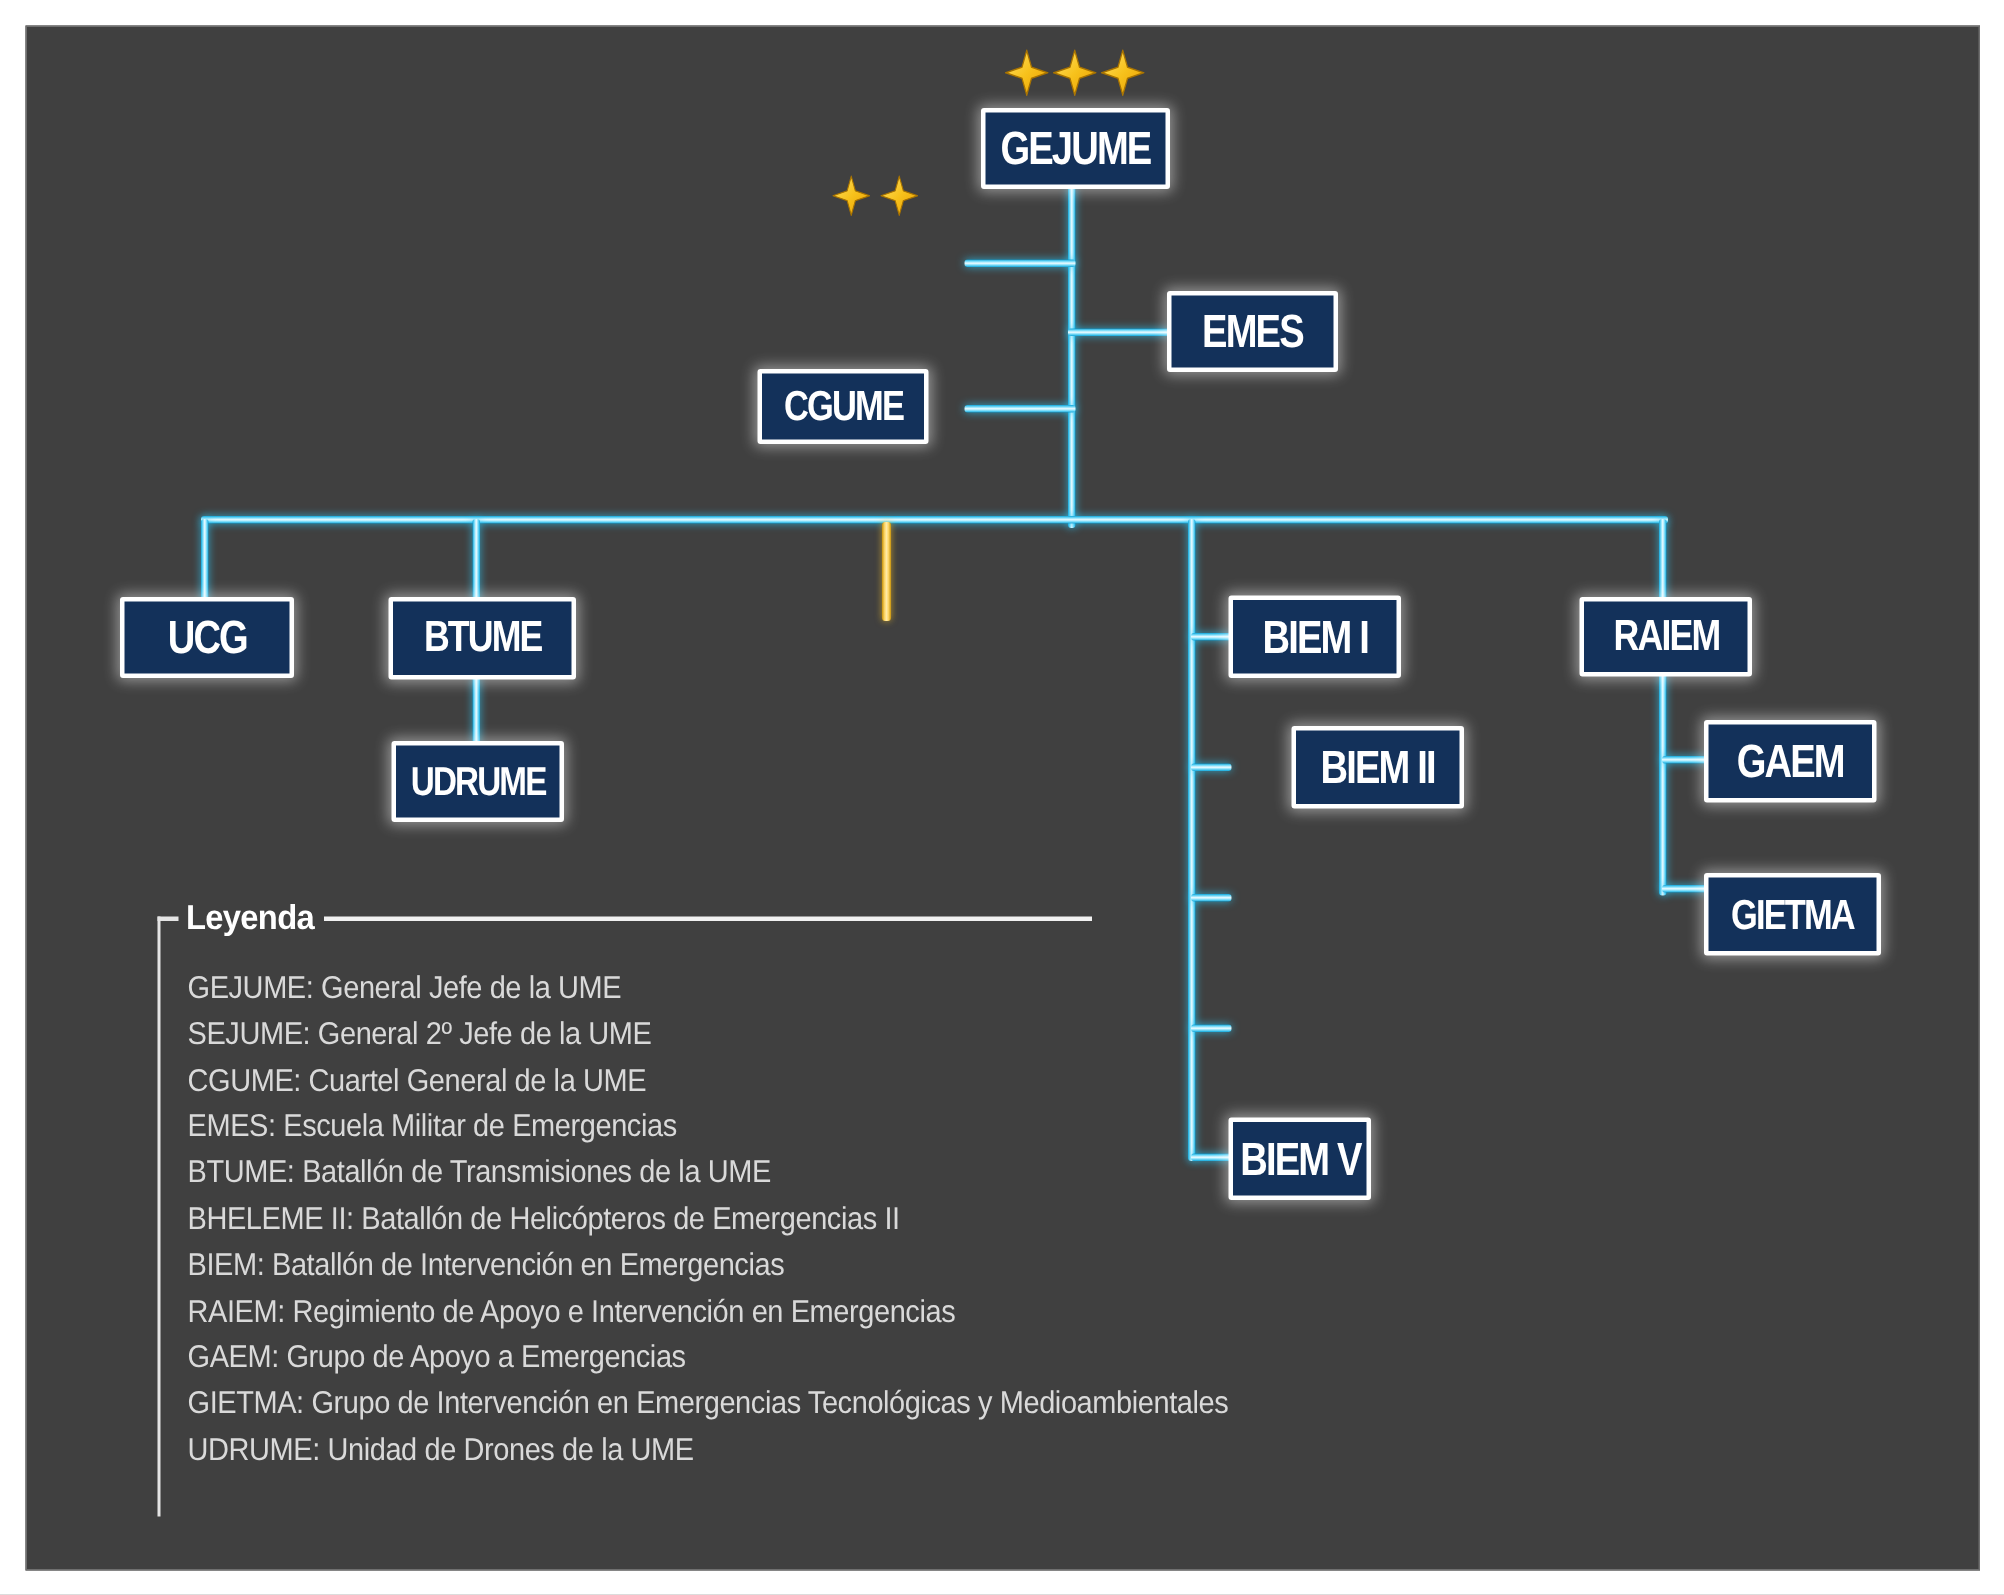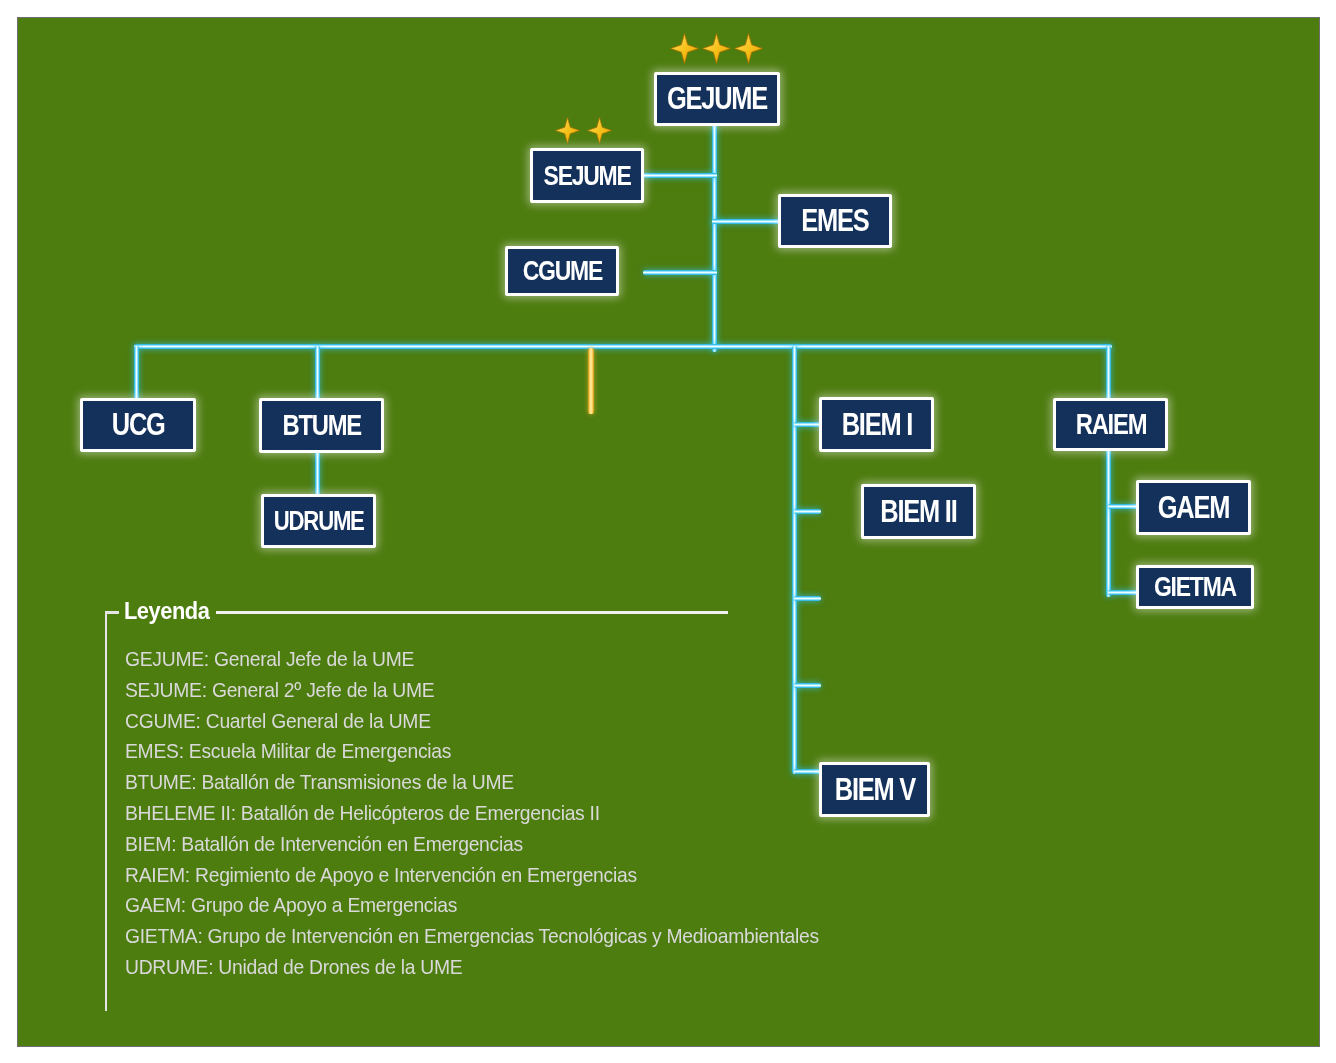--- a/index.html
+++ b/index.html
@@ -1,19 +1,19 @@
 <!DOCTYPE html>
 <html><head>
 <meta charset="utf-8">
 <style>
   html,body{margin:0;padding:0;background:#fff;}
   #page{position:relative;width:1336px;height:1063px;background:#ffffff;overflow:hidden;
         font-family:"Liberation Sans",sans-serif;}
   #canvas{position:absolute;left:17px;top:17px;width:1301px;height:1028px;
-          background:#4d7c0f;border:1px solid #6f6f6f;}
+          background:#404040;border:1px solid #6f6f6f;}
 
   
   .node{position:absolute;box-sizing:border-box;background:#13315a;border:3px solid #ffffff;
         border-radius:2px;display:flex;align-items:center;justify-content:center;
         box-shadow:0 0 9px 2px rgba(255,255,255,.45);}
   .node .lbl{font-weight:bold;font-size:31px;letter-spacing:-1.5px;color:#ffffff;
              white-space:nowrap;transform:scaleX(.82);}
   .node.gold{background:#fcc011;}
   .node.gold .lbl{color:#000;font-size:29px;}
 
@@ -97,23 +97,20 @@
     <div class="hl" style="left:776px;top:665px;width:27px"></div>
     <div class="hl" style="left:776px;top:751px;width:27px"></div>
     <div class="vl" style="left:1088px;top:328px;height:55px"></div>
     <div class="vl" style="left:1088px;top:431px;height:148px"></div>
     <div class="hl" style="left:1090px;top:486px;width:30px"></div>
     <div class="hl" style="left:1090px;top:572px;width:30px"></div>
 
     <div class="node" style="left:636px;top:54px;width:126px;height:54px">
         <span class="lbl">GEJUME</span>
       </div>
-    <div class="node" style="left:512px;top:130px;width:114px;height:55px">
-        <span class="lbl" style="font-size:28px">SEJUME</span>
-      </div>
     <div class="node" style="left:487px;top:228px;width:114px;height:50px">
         <span class="lbl" style="font-size:28px">CGUME</span>
       </div>
     <div class="node" style="left:760px;top:176px;width:114px;height:54px">
         <span class="lbl">EMES</span>
       </div>
     <div class="node" style="left:62px;top:380px;width:116px;height:54px">
         <span class="lbl">UCG</span>
       </div>
     <div class="node" style="left:241px;top:380px;width:125px;height:55px">
@@ -121,30 +118,30 @@
       </div>
     <div class="node" style="left:243px;top:476px;width:115px;height:54px">
         <span class="lbl" style="font-size:27px">UDRUME</span>
       </div>
     <div class="node" style="left:801px;top:379px;width:115px;height:55px">
         <span class="lbl">BIEM I</span>
       </div>
     <div class="node" style="left:843px;top:466px;width:115px;height:55px">
         <span class="lbl">BIEM II</span>
       </div>
-    <div class="node" style="left:801px;top:744px;width:111px;height:55px">
+    <div class="node" style="left:801px;top:727px;width:95px;height:55px">
         <span class="lbl">BIEM V</span>
       </div>
     <div class="node" style="left:1035px;top:380px;width:115px;height:53px">
         <span class="lbl" style="font-size:29px">RAIEM</span>
       </div>
     <div class="node" style="left:1118px;top:462px;width:115px;height:55px">
         <span class="lbl">GAEM</span>
       </div>
-    <div class="node" style="left:1118px;top:547px;width:118px;height:44px">
+    <div class="node" style="left:1118px;top:564px;width:118px;height:55px">
         <span class="lbl" style="font-size:28px">GIETMA</span>
       </div>
 
     <div class="lg-vline"></div>
     <div class="lg-topdash"></div>
     <div class="lg-title">Leyenda</div>
     <div class="lg-rule"></div>
     <div class="lg-list">
       <div class="lg-item">GEJUME: General Jefe de la UME</div>
       <div class="lg-item">SEJUME: General 2º Jefe de la UME</div>

